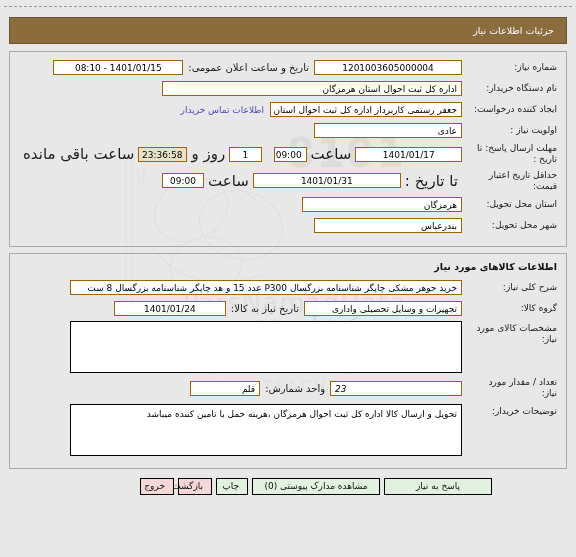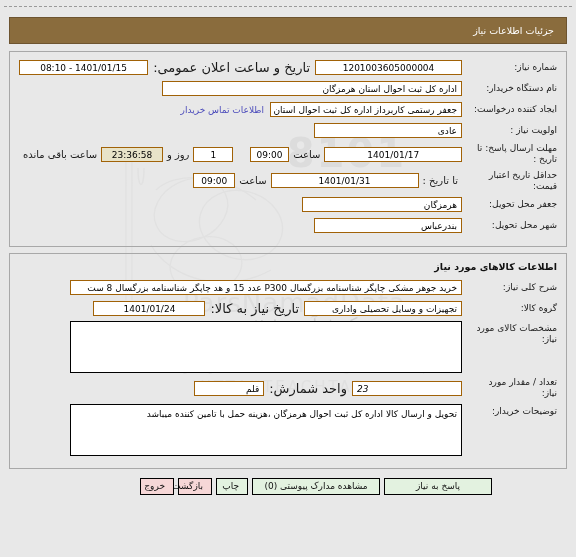--- a/index.html
+++ b/index.html
@@ -156,27 +156,27 @@
     box-sizing: border-box;
     text-align: center;
     white-space: nowrap;
     overflow: hidden;
     color: #000;
   }
   .fld.right { text-align: right; }
   .fld.khaki { background: #e8e3c8; }
 
   .inline-lbl {
-    font-size: 13px;
+    font-size: 10px;
     padding: 0 5px;
     white-space: nowrap;
     color: #1a1a1a;
   }
   .inline-lbl-plain {
-    font-size: 10px;
+    font-size: 15px;
     padding: 0 4px;
     white-space: nowrap;
   }
 
   .link {
     color: #4b4bbb;
     font-size: 9px;
     padding: 0 6px;
     white-space: nowrap;
     text-decoration: none;
@@ -191,21 +191,21 @@
   .w-priority  { width: 148px; }
   .w-date      { width: 148px; }
   .w-time      { width: 42px; }
   .w-days      { width: 42px; }
   .w-timer     { width: 66px; }
   .w-province  { width: 160px; }
   .w-city      { width: 148px; }
   .w-desc      { width: 392px; text-align: right; }
   .w-group     { width: 158px; }
   .w-needdate  { width: 112px; }
-  .w-qty       { width: 110px; text-align: left; font-style: italic; }
+  .w-qty       { width: 132px; text-align: left; font-style: italic; }
   .w-unit      { width: 70px; }
   .w-specs     { width: 392px; height: 52px; }
   .w-notes     { width: 392px; height: 52px; }
 
   .boxarea {
     border: 1px solid #000;
     background: #fff;
     font-size: 9px;
     padding: 3px 4px;
     box-sizing: border-box;
@@ -318,21 +318,21 @@
     <div class="lbl">
       <span>حداقل تاریخ اعتبار قیمت:</span>
     </div>
     <div class="inline-lbl-plain">تا تاریخ :</div>
     <div class="fld w-date">1401/01/31</div>
     <div class="inline-lbl-plain">ساعت</div>
     <div class="fld w-time">09:00</div>
   </div>
 
   <div class="row">
-    <div class="lbl">جعفر محل تحویل:</div>
+    <div class="lbl">استان محل تحویل:</div>
     <div class="fld right w-province">هرمزگان</div>
   </div>
 
   <div class="row">
     <div class="lbl">شهر محل تحویل:</div>
     <div class="fld right w-city">بندرعباس</div>
   </div>
 
 </div>
 

